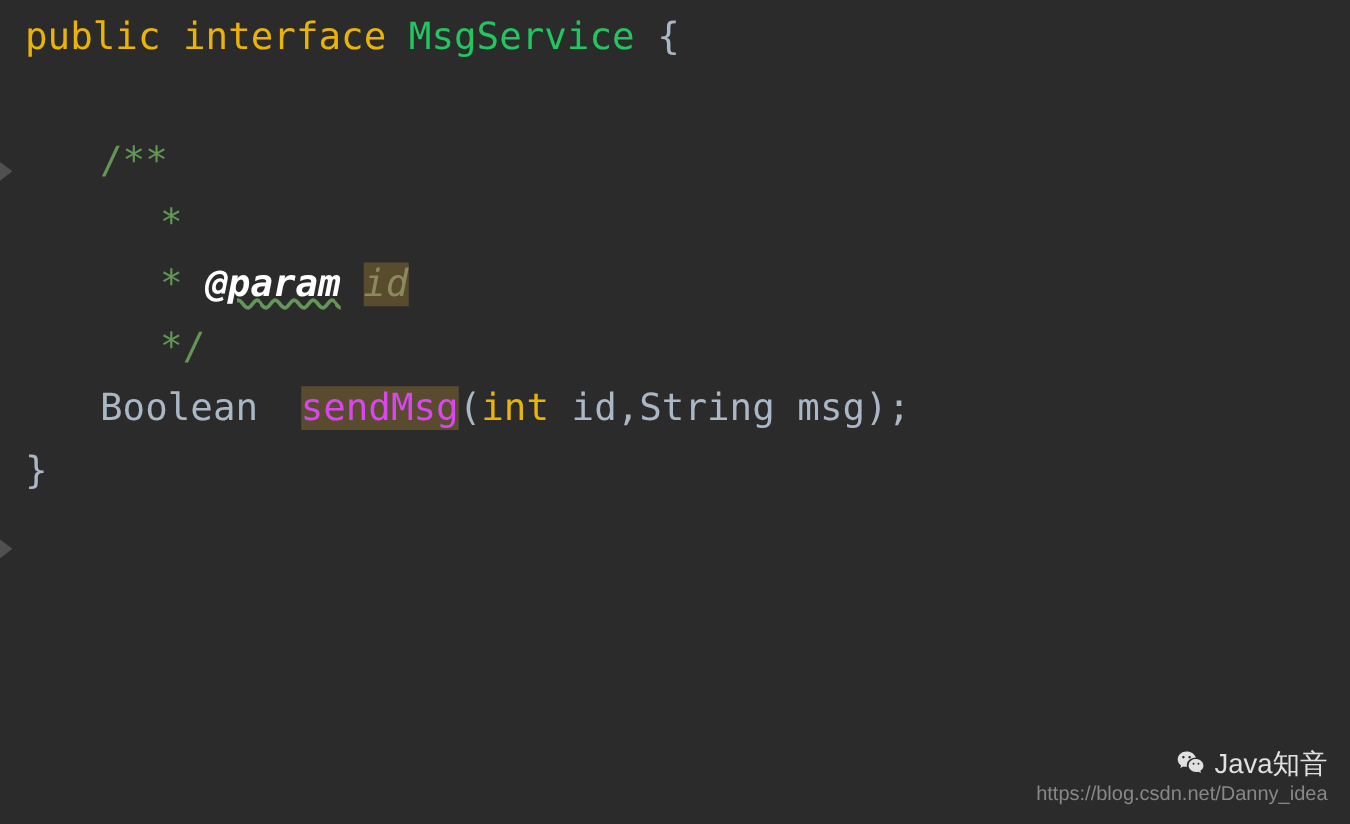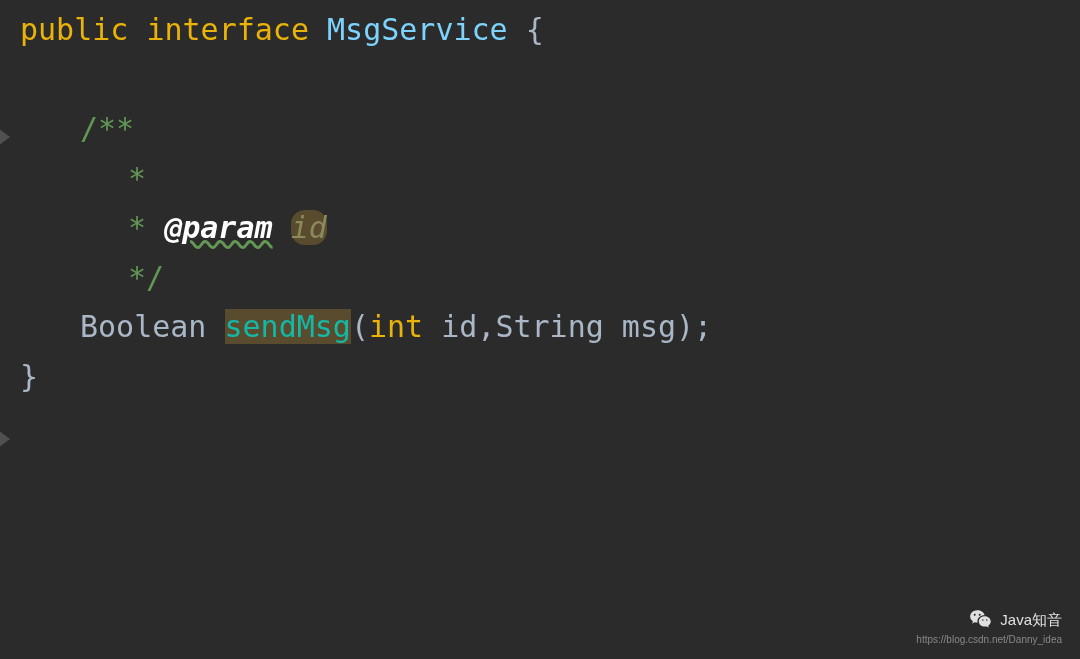--- a/index.html
+++ b/index.html
@@ -41,34 +41,34 @@
     }
     .param-name {
       color: #8a8a5c;
       font-style: italic;
       background: rgba(145, 115, 50, 0.35);
     }
     .param-name-hl {
       color: #8a8a5c;
       font-style: italic;
       background: rgba(145, 115, 50, 0.45);
-      border-radius: 14px;
     }
     .method-name {
-      color: #14b8a6;
+      color: #d946ef;
+      margin-left: 16px;
     }
     .method-hl {
       background: rgba(145, 115, 50, 0.45);
     }
     .type {
       color: #a9b7c6;
       margin-top: 19px;
     }
     .class-name {
-      color: #7dd3fc;
+      color: #22c55e;
     }
     .gutter-marker {
       position: absolute;
       left: -2px;
       width: 12px;
       height: 18px;
       background: #505050;
       clip-path: polygon(0 0, 100% 50%, 0 100%);
     }
     .marker1 { top: 128px; }
@@ -79,31 +79,31 @@
       bottom: 14px;
       text-align: right;
       color: #cfcfcf;
     }
     .watermark-top {
       display: flex;
       align-items: center;
       justify-content: flex-end;
       gap: 6px;
       font-family: 'Helvetica Neue', Arial, sans-serif;
-      font-size: 15px;
+      font-size: 22px;
       color: #e0e0e0;
     }
     .wechat-icon {
       width: 26px;
       height: 26px;
       display: inline-block;
     }
     .watermark-bottom {
       font-family: Arial, sans-serif;
-      font-size: 10px;
+      font-size: 16px;
       color: #888;
       margin-top: 1px;
     }
     .indent1 { padding-left: 60px; }
     .indent2 { padding-left: 90px; }
   </style>
 </head>
 <body>
 
 <div class="gutter-marker marker1"></div>

